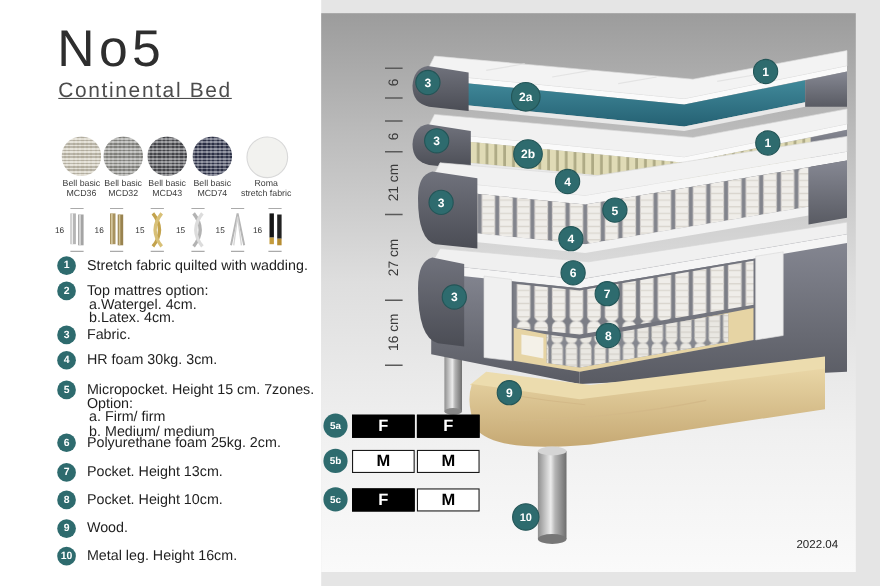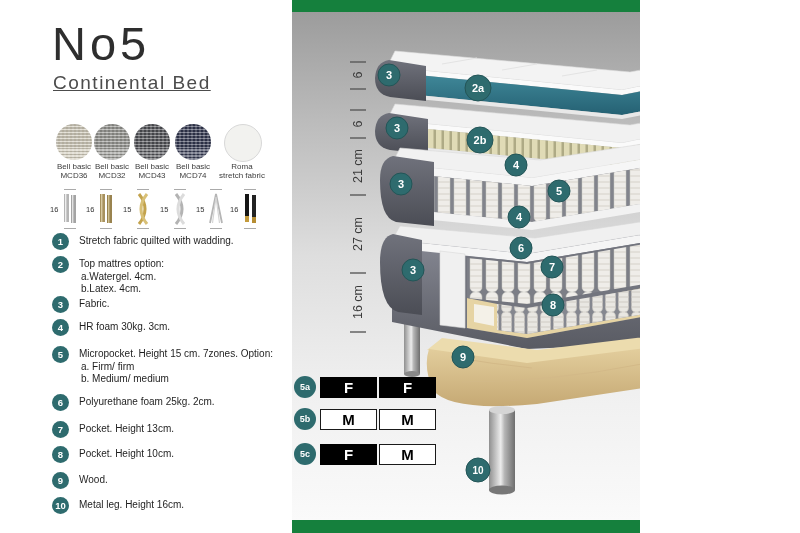--- a/index.html
+++ b/index.html
@@ -1,36 +1,36 @@
 <!DOCTYPE html>
 <html style="--badge: #2e6b6e; --watergel: #35798a; --latex: #ddd8b2; --fabric-gray: #6e717b; --wood: #e2cf9f;"><head>
 <meta charset="utf-8">
 <style>
   html,body{margin:0;padding:0;background:#fff;}
-  .page{position:relative;width:640px;height:533px;background:#15803d;overflow:hidden;
+  .page{position:relative;width:800px;height:533px;background:#e5e5e5;overflow:hidden;
         font-family:"Liberation Sans",sans-serif;}
   
   .left-panel{position:absolute;left:0;top:0;width:292px;height:533px;background:#fff;}
   .title{position:absolute;left:52px;top:16px;font-size:47px;font-weight:300;
          letter-spacing:4px;color:#2e2e2e;}
   .subtitle{position:absolute;left:53px;top:72px;font-size:19px;font-weight:300;
             letter-spacing:1.5px;color:#4c4c4c;text-decoration:underline;}
   .swatch{position:absolute;top:124px;width:36px;height:36px;border-radius:50%;
           background-image:
             repeating-linear-gradient(0deg, rgba(255,255,255,.35) 0 1.5px, rgba(0,0,0,.14) 1.5px 3px),
             repeating-linear-gradient(90deg, rgba(255,255,255,.22) 0 2px, transparent 2px 4px);}
   .swatch.plain{background-image:none;border:1px solid #d8d8d8;}
   .swatch-label{position:absolute;top:162px;width:56px;text-align:center;font-size:8px;
                 line-height:9px;color:#3c3c3c;}
   .leg-cell{position:absolute;top:186px;height:46px;display:flex;align-items:center;}
   .leg-num{font-size:7.5px;font-weight:normal;color:#333;margin-right:1px;}
   .feature{position:absolute;left:52px;display:flex;align-items:flex-start;width:238px;}
   .fnum{flex:0 0 17px;width:17px;height:17px;border-radius:50%;background:var(--badge,#2e6b6e);
         color:#fff;font-size:9.5px;font-weight:bold;line-height:17px;text-align:center;margin-right:10px;}
-  .ftext{font-size:10px;line-height:12.6px;color:#1f1f1f;padding-top:2px;}
+  .ftext{font-size:13px;line-height:12.6px;color:#1f1f1f;padding-top:2px;}
   .fsub{margin-left:2px;}
   
   .right-panel{position:absolute;left:292px;top:12px;width:486px;height:508px;
      background:linear-gradient(180deg,#9c9c9c 0%,#bcbcbc 22%,#dedede 48%,#f0f0f0 75%,#fafafa 100%);}
   .diagram-svg{position:absolute;left:0;top:0;}
   .ftrow{position:absolute;left:2px;height:22px;display:flex;align-items:center;}
   .fbadge{width:22px;height:22px;border-radius:50%;background:var(--badge,#2e6b6e);color:#fff;
           font-size:9px;font-weight:bold;line-height:22px;text-align:center;margin-right:4px;}
   .fcell{width:55px;height:19px;font-size:15px;font-weight:600;text-align:center;line-height:19px;
          margin-right:2px;}

